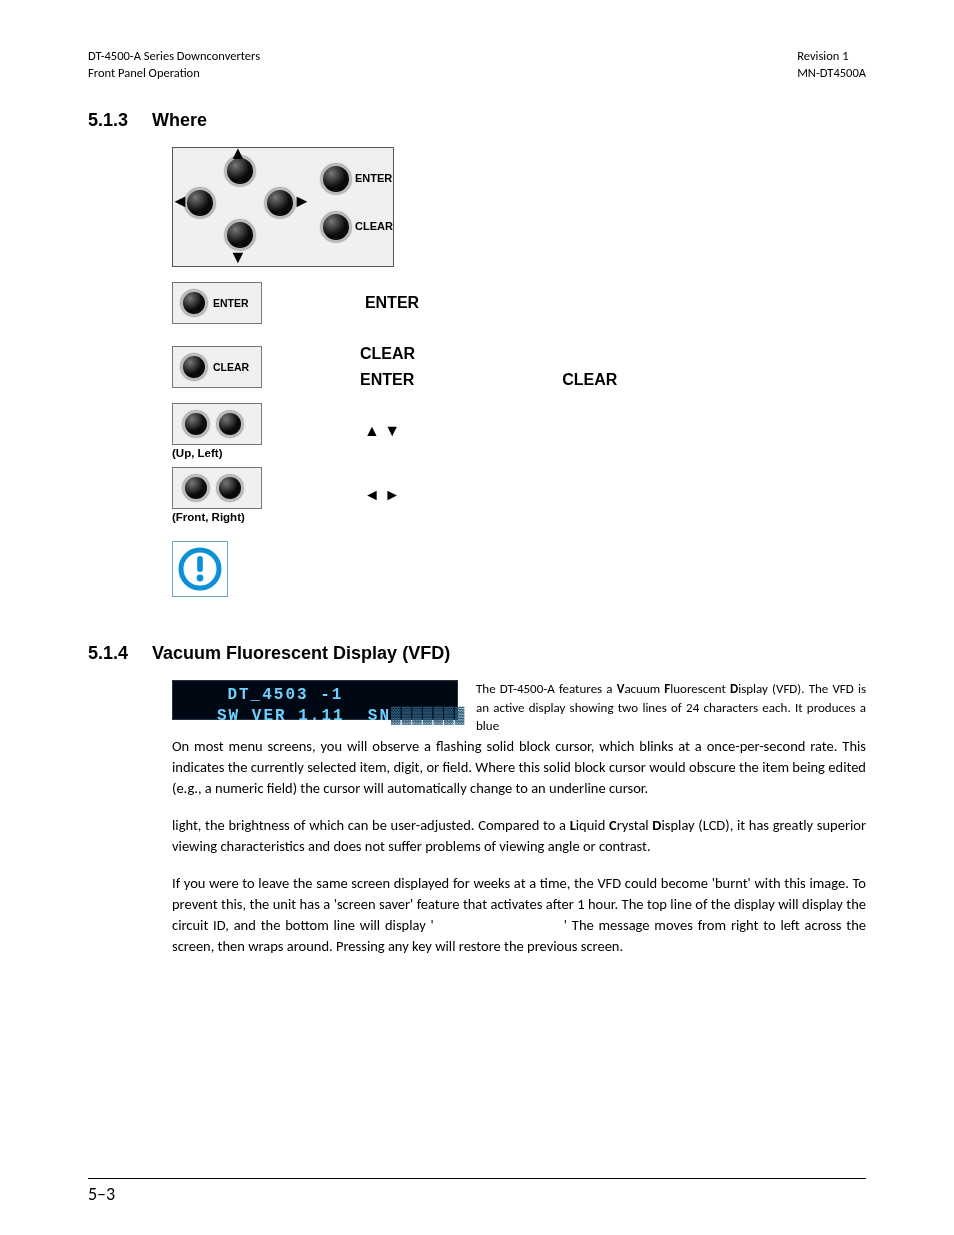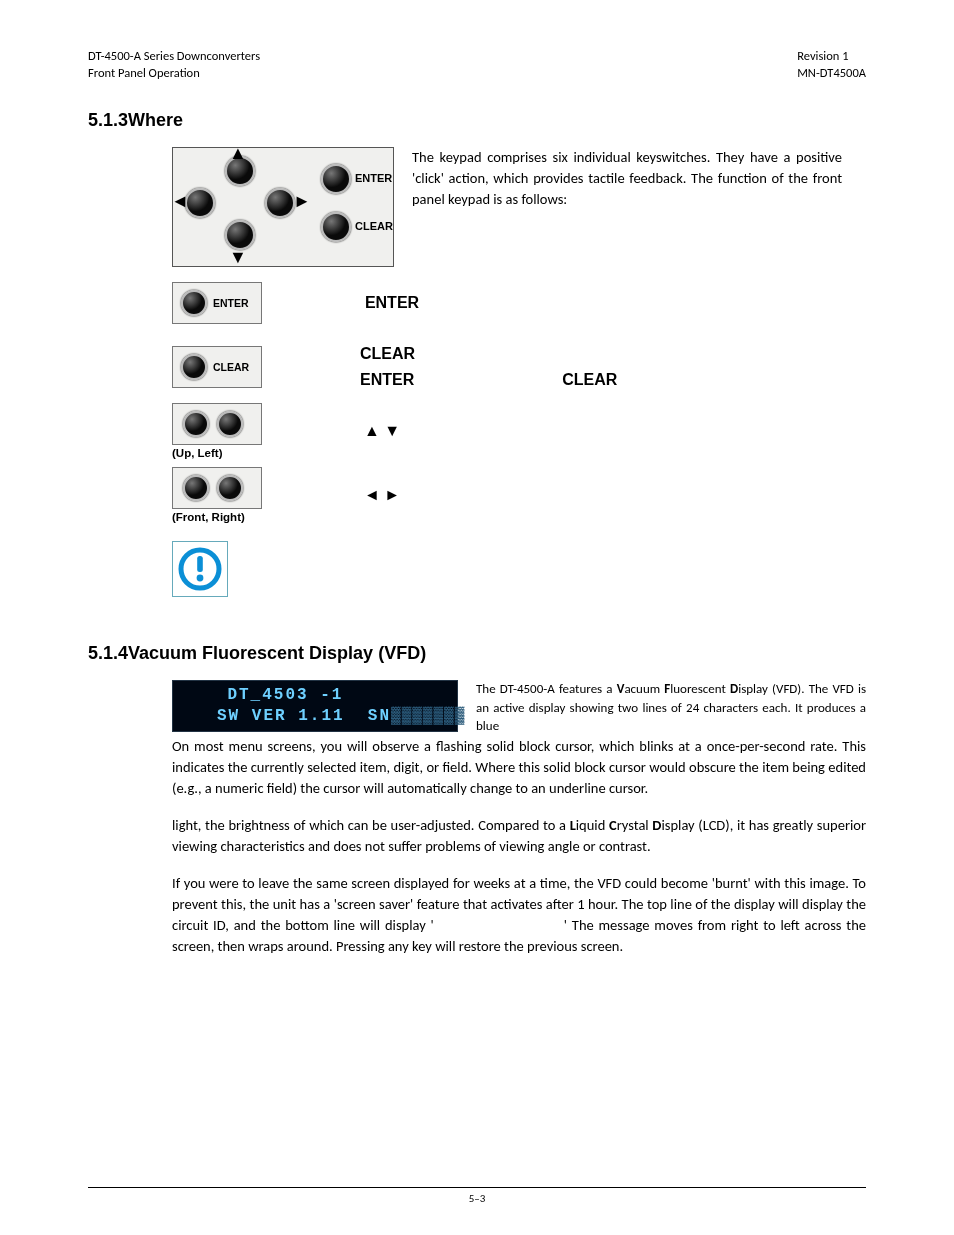--- a/index.html
+++ b/index.html
@@ -19,21 +19,21 @@
     line-height: 1.35;
     margin-bottom: 28px;
   }
   .header .right { text-align: left; }
   .section-heading {
     font-family: Arial, sans-serif;
     font-weight: bold;
     font-size: 18px;
     margin: 12px 0 16px 0;
   }
-  .section-heading .num { display: inline-block; }
+  .section-heading .num { display: inline-block; margin-right: 24px; }
 
   
   .kp-block { margin-left: 84px; }
   .kp-row { display: flex; align-items: flex-start; }
   .kp-intro {
     margin-left: 18px;
     font-size: 14.5px;
     line-height: 1.45;
     text-align: justify;
     width: 430px;
@@ -78,31 +78,31 @@
 
   .excl {
     width:56px; height:56px; border:1px solid #6ab; display:flex;
     align-items:center; justify-content:center; margin-top:14px;
   }
   .excl svg { width:46px; height:46px; }
 
   
   .vfd-wrap { display:flex; gap:18px; margin-top:8px; margin-left:0; }
   .vfd {
-    width: 286px; height: 52px; background:#000814; border:1px solid #234;
+    width: 286px; height: 40px; background:#000814; border:1px solid #234;
     color:#6ed0ff; font-family:"Courier New", monospace; font-size:16px;
     line-height: 1.35; padding:4px 8px; letter-spacing: 2px; font-weight:bold;
   }
   .vfd .blur { color:#2a5a7a; letter-spacing:1px; }
   .vfd-para { flex:1; font-size:13px; line-height:1.45; text-align:justify; }
   .para { font-size:14.5px; line-height:1.45; text-align:justify; margin: 0 0 16px 0; }
 
   .footer {
     position:absolute; left:88px; right:88px; bottom:30px;
-    border-top:1px solid #000; text-align:center; font-size:11px; padding-top:4px;
+    border-top:1px solid #000; text-align:left; font-size:18px; padding-top:4px;
   }
 </style>
 </head>
 <body>
 
 <div class="header">
   <div class="left">
     <div>DT-4500-A Series Downconverters</div>
     <div>Front Panel Operation</div>
   </div>
@@ -125,21 +125,20 @@
       <span class="arrow-down" style="left:56px; top:98px;">▼</span>
       <div class="btn" style="left:12px; top:40px;"></div>
       <span class="arrow-left" style="left:-2px; top:42px;">◄</span>
       <div class="btn" style="left:92px; top:40px;"></div>
       <span class="arrow-right" style="left:120px; top:42px;">►</span>
       <div class="btn" style="left:148px; top:16px;"></div>
       <span class="lbl" style="left:182px; top:24px;">ENTER</span>
       <div class="btn" style="left:148px; top:64px;"></div>
       <span class="lbl" style="left:182px; top:72px;">CLEAR</span>
     </div>
-    <div class="kp-intro">The keypad comprises six individual keyswitches. They have a positive 'click' action, which provides tactile feedback. The function of the front panel keypad is as follows:</div>
   </div>
 
   <div class="tbl">
 
     <div class="tbl-row">
       <div class="tbl-left">
         <div class="kp-mini">
           <div class="btn"></div>
           <span class="mlbl">ENTER</span>
         </div>

